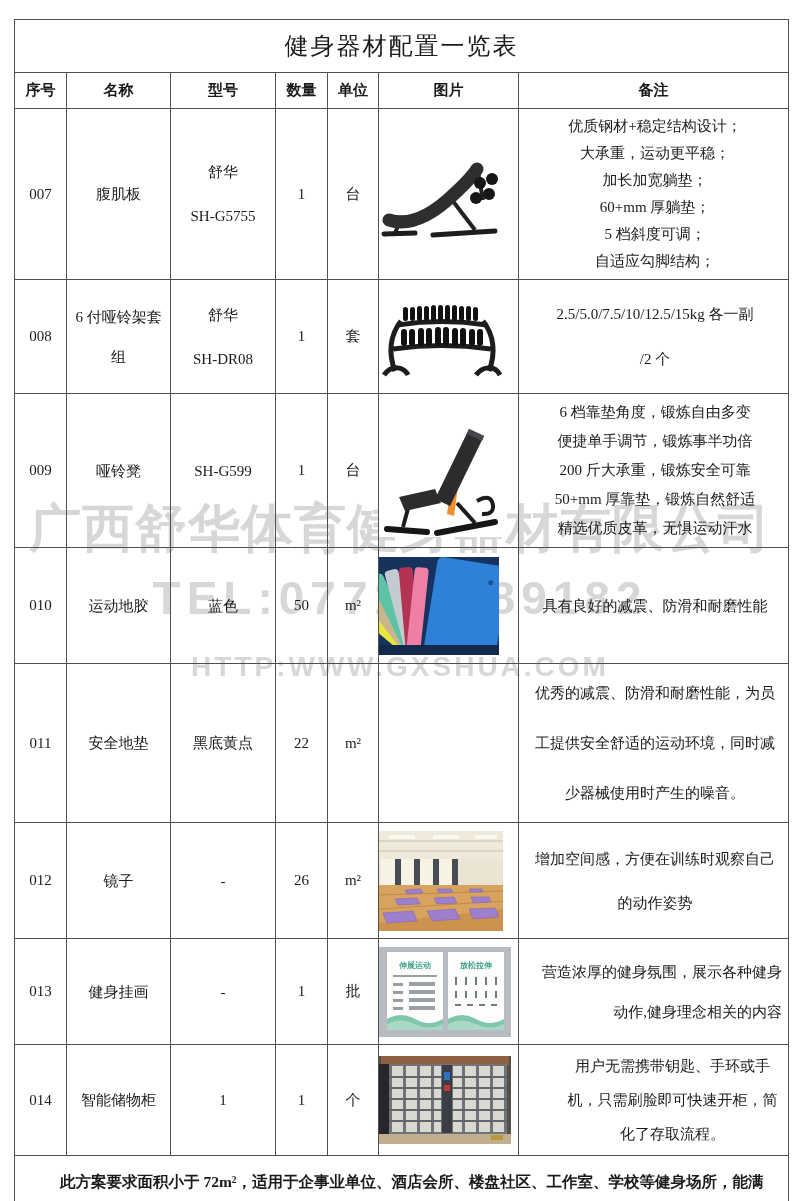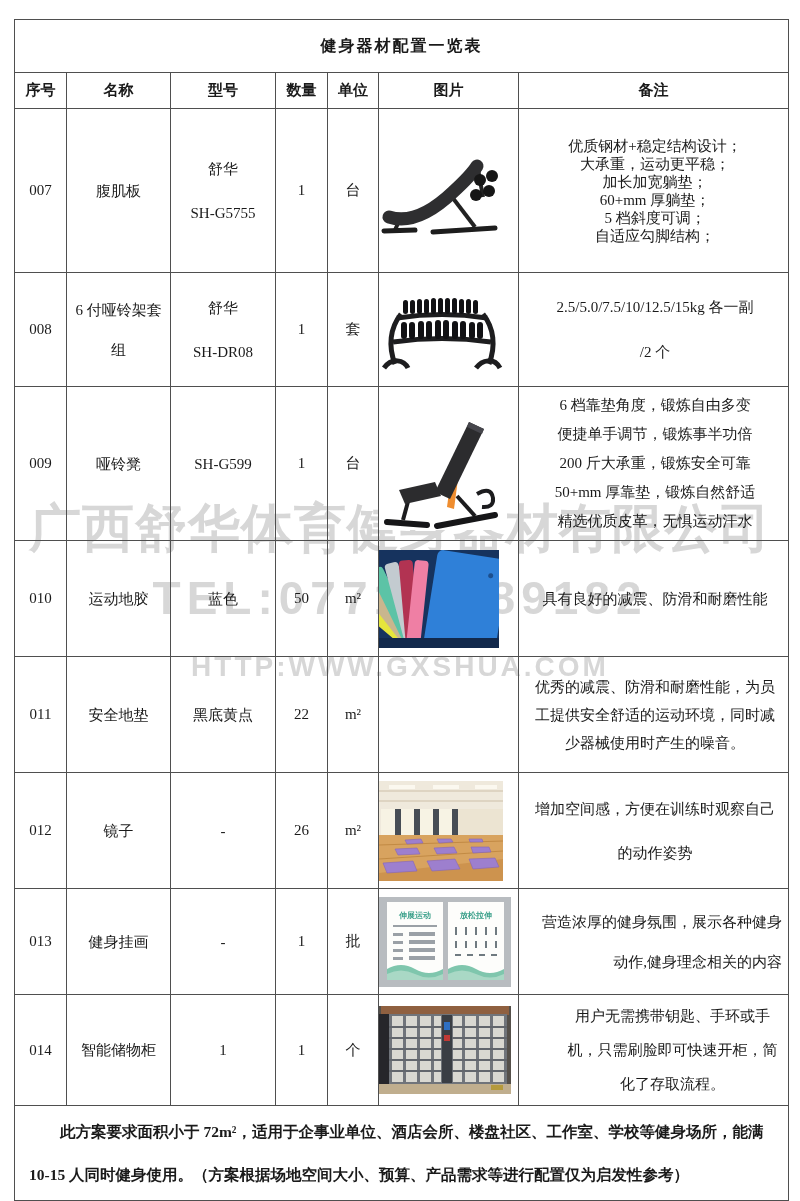--- a/index.html
+++ b/index.html
@@ -13,34 +13,34 @@
     font-weight:bold; pointer-events:none; }
   .wm-company { font-size:52px; letter-spacing:1px; line-height:60px; }
   .wm-tel { font-size:46px; letter-spacing:6px; line-height:52px; margin-top:14px; }
   .wm-url { font-size:28px; letter-spacing:3px; line-height:50px; margin-top:18px; }
 
   table.cfg { position:relative; z-index:2; margin:19px 0 0 14px; width:774px;
     border-collapse:collapse; table-layout:fixed; background:transparent; }
   table.cfg td { border:1.5px solid #4f4f4f; vertical-align:middle; text-align:center;
     font-size:15px; background:transparent; overflow:hidden; }
 
-  tr.title-row td { height:53px; font-size:16px; font-weight:bold; letter-spacing:2px; }
+  tr.title-row td { height:53px; font-size:24px; font-weight:normal; letter-spacing:2px; }
   tr.head-row td { height:36px; font-weight:bold; }
 
   td.c-no, td.c-qty { font-size:15px; }
   td.c-name { line-height:40px; padding:8px 3px; }
   td.c-model { line-height:44px; white-space:pre-line; }
   td.c-unit { font-size:15px; }
   td.c-remark { text-align:left; padding:4px 6px 4px 9px; font-size:14.5px; white-space:pre-line; }
 
-  tr.r7 td { height:164px; } tr.r7 .c-remark { line-height:18px; }
+  tr.r7 td { height:164px; } tr.r7 .c-remark { line-height:27px; }
   tr.r8 td { height:114px; } tr.r8 .c-remark { line-height:45px; }
   tr.r9 td { height:147px; } tr.r9 .c-remark { line-height:29px; }
   tr.r10 td { height:116px; } tr.r10 .c-remark { line-height:28px; }
-  tr.r11 td { height:116px; } tr.r11 .c-remark { line-height:28px; }
+  tr.r11 td { height:116px; } tr.r11 .c-remark { line-height:50px; }
   tr.r12 td { height:116px; } tr.r12 .c-remark { line-height:44px; }
   tr.r13 td { height:106px; } tr.r13 .c-remark { line-height:40px;text-align:right; }
   tr.r14 td { height:104px; } tr.r14 .c-remark { line-height:34px;padding-left:44px; }
 
   tr.foot-row td { height:95px; text-align:left; font-weight:bold; font-size:15.5px;
     line-height:43px; padding:4px 12px 4px 14px; text-indent:2em; }
 
   .photo { margin:0 auto; display:block; line-height:0; }
   .photo svg { display:block; }
   .mat-photo { width:120px; height:98px; margin:0 auto;

